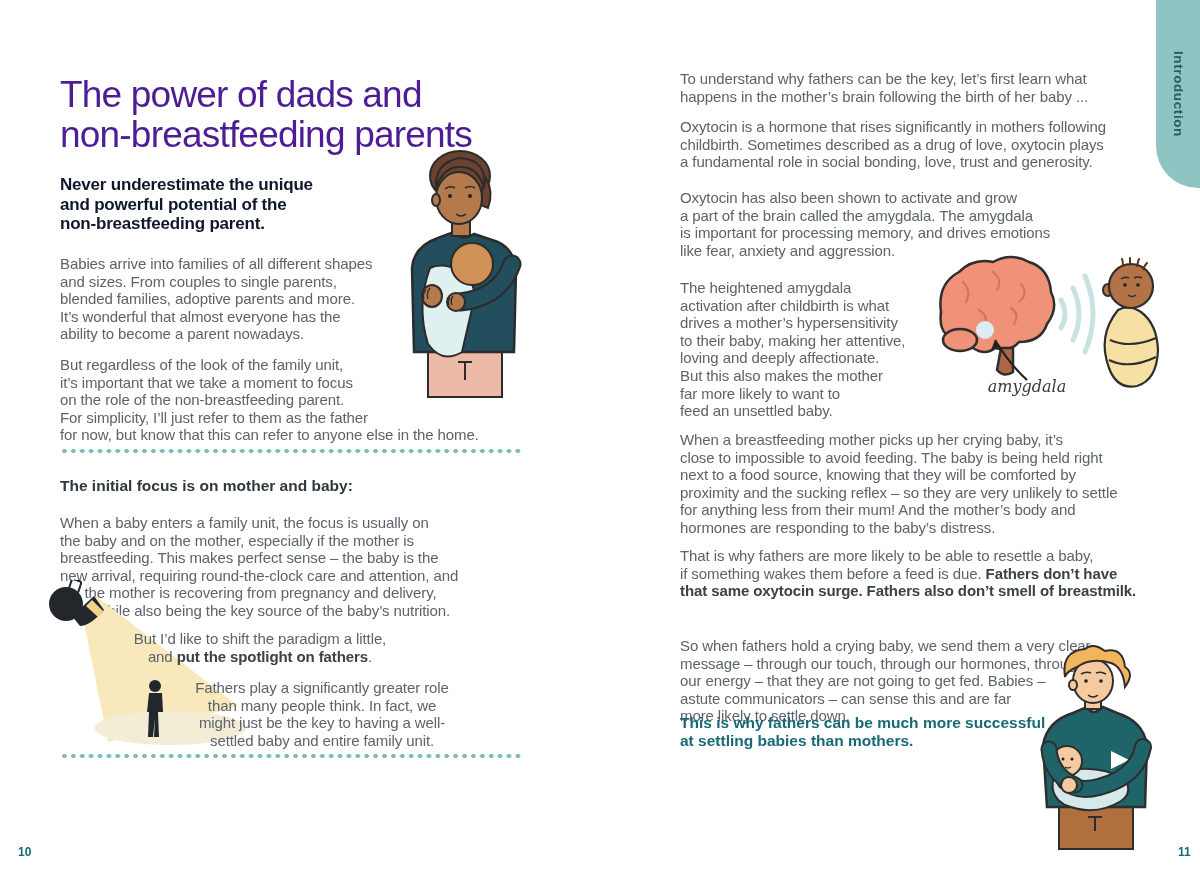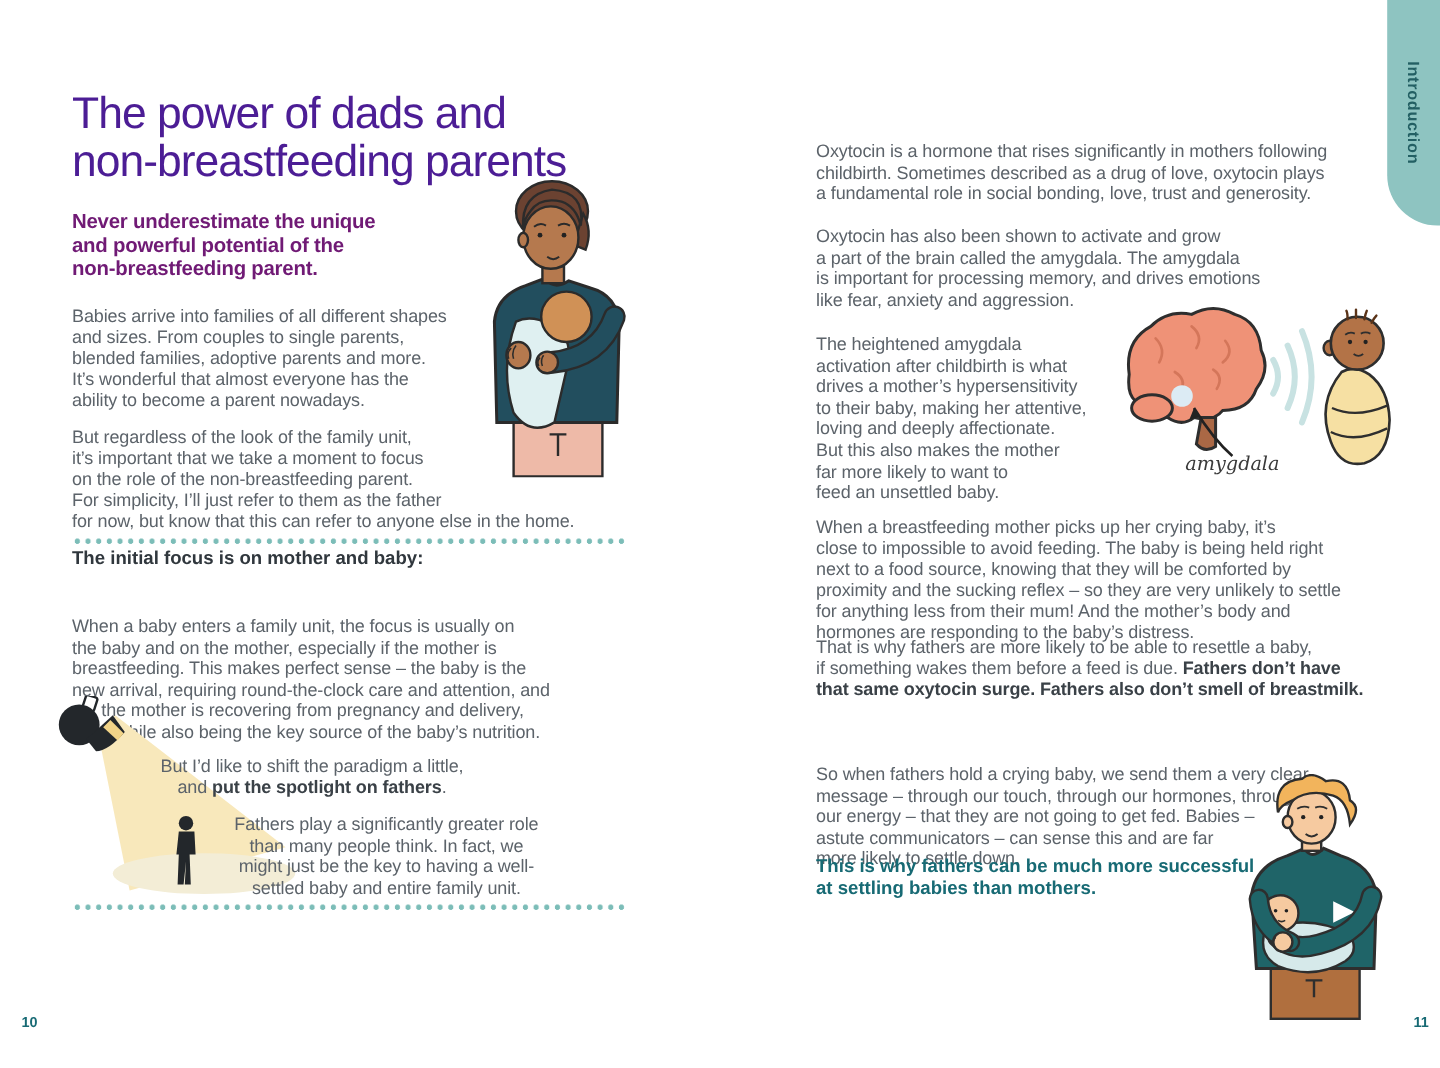--- a/index.html
+++ b/index.html
@@ -9,21 +9,21 @@
   }
   .abs { position:absolute; }
   .pre { white-space:pre-line; }
   .prewrap { white-space:pre-wrap; }
   .body-text { font-size:15px; line-height:17.6px; color:#5c636a; letter-spacing:-0.1px; }
   .body-text strong { color:#3a4147; font-weight:bold; }
   .title {
     font-size:37px; line-height:40px; color:#4c1d95; font-weight:500; letter-spacing:-0.8px;
   }
   .subtitle {
-    font-size:17px; line-height:19.5px; color:#701a75; font-weight:bold; letter-spacing:-0.2px;
+    font-size:17px; line-height:19.5px; color:#0f172a; font-weight:bold; letter-spacing:-0.2px;
   }
   .section-heading { font-size:15.5px; color:#30373d; font-weight:bold; }
   .conclusion { font-size:15.5px; line-height:18.5px; color:#176a74; font-weight:bold; }
   .dots {
     height:6px; width:462px;
     background-image:radial-gradient(circle, #7cbdb8 2px, rgba(0,0,0,0) 2.5px);
     background-size:8.9px 6px; background-repeat:repeat-x; background-position:left center;
   }
   .page-num { font-size:12px; font-weight:bold; color:#176a74; }
   .center { text-align:center; }
@@ -88,21 +88,21 @@
     <path d="M38 42 Q36 14 62 10 Q90 12 86 40 Q82 24 70 20 Q52 16 44 28 Q39 34 38 42 Z" fill="#6b4231" stroke="#2b2b2b" stroke-width="2"></path>
     <ellipse cx="38" cy="52" rx="4" ry="6" fill="#b5794e" stroke="#2b2b2b" stroke-width="2"></ellipse>
     <circle cx="52" cy="48" r="2" fill="#222222"></circle>
     <circle cx="72" cy="48" r="2" fill="#222222"></circle>
     <path d="M47 41 q5 -4 10 -1 M67 40 q5 -3 10 0" stroke="#2b2b2b" stroke-width="1.6" fill="none"></path>
     <path d="M58 66 q5 4 10 0" stroke="#2b2b2b" stroke-width="1.6" fill="none"></path>
   </svg>
 
   <div class="abs dots" style="left:60px; top:448px;"></div>
 
-  <h2 class="abs section-heading" style="left:60px; top:444px;">The initial focus is on mother and baby:</h2>
+  <h2 class="abs section-heading" style="left:60px; top:464px;">The initial focus is on mother and baby:</h2>
 
   <p class="abs body-text prewrap" style="left:60px; top:499px; width:480px;">When a baby enters a family unit, the focus is usually on
 the baby and on the mother, especially if the mother is
 breastfeeding. This makes perfect sense – the baby is the
 new arrival, requiring round-the-clock care and attention, and
       the mother is recovering from pregnancy and delivery,
          while also being the key source of the baby’s nutrition.</p>
 
   <svg class="abs" style="left:42px; top:580px;" width="210" height="170" viewBox="0 0 210 170">
     <polygon points="40,32 54,16 196,126 66,162" fill="#f8e8bb"></polygon>
@@ -122,20 +122,22 @@
 might just be the key to having a well-
 settled baby and entire family unit.</p>
 
   <p class="abs body-text pre center" style="left:118px; top:615px; width:284px;"><span>But I’d like to shift the paradigm a little,
 and </span><strong>put the spotlight on fathers</strong><span>.</span></p>
 
   <div class="abs dots" style="left:60px; top:753px;"></div>
 
   <div class="abs page-num" style="left:18px; top:845px;">10</div>
 
+  <p class="abs body-text pre" style="left:680px; top:55px; width:520px;">To understand why fathers can be the key, let’s first learn what
+happens in the mother’s brain following the birth of her baby ...</p>
 
   <p class="abs body-text pre" style="left:680px; top:103px; width:520px;">Oxytocin is a hormone that rises significantly in mothers following
 childbirth. Sometimes described as a drug of love, oxytocin plays
 a fundamental role in social bonding, love, trust and generosity.</p>
 
   <p class="abs body-text pre" style="left:680px; top:169px; width:520px;margin-top:20px;">Oxytocin has also been shown to activate and grow
 a part of the brain called the amygdala. The amygdala
 is important for processing memory, and drives emotions
 like fear, anxiety and aggression.</p>
 
@@ -175,21 +177,21 @@
     <path d="M196 27 q4 -3 8 -1 M209 26 q4 -2 8 0 M203 43 q4 3 8 0" stroke="#2e2e2e" stroke-width="1.5" fill="none"></path>
   </svg>
 
   <p class="abs body-text pre" style="left:680px; top:416px; width:520px;">When a breastfeeding mother picks up her crying baby, it’s
 close to impossible to avoid feeding. The baby is being held right
 next to a food source, knowing that they will be comforted by
 proximity and the sucking reflex – so they are very unlikely to settle
 for anything less from their mum! And the mother’s body and
 hormones are responding to the baby’s distress.</p>
 
-  <p class="abs body-text pre" style="left:680px; top:516px; width:520px;"><span>That is why fathers are more likely to be able to resettle a baby,
+  <p class="abs body-text pre" style="left:680px; top:532px; width:520px;"><span>That is why fathers are more likely to be able to resettle a baby,
 if something wakes them before a feed is due. </span><strong>Fathers don’t have
 that same oxytocin surge. Fathers also don’t smell of breastmilk.</strong></p>
 
   <p class="abs body-text pre" style="left:680px; top:597px; width:520px;margin-top:40px;">So when fathers hold a crying baby, we send them a very clear
 message – through our touch, through our hormones, through
 our energy – that they are not going to get fed. Babies –
 astute communicators – can sense this and are far
 more likely to settle down.</p>
 
   <p class="abs conclusion pre" style="left:680px; top:698px; width:420px;">This is why fathers can be much more successful

